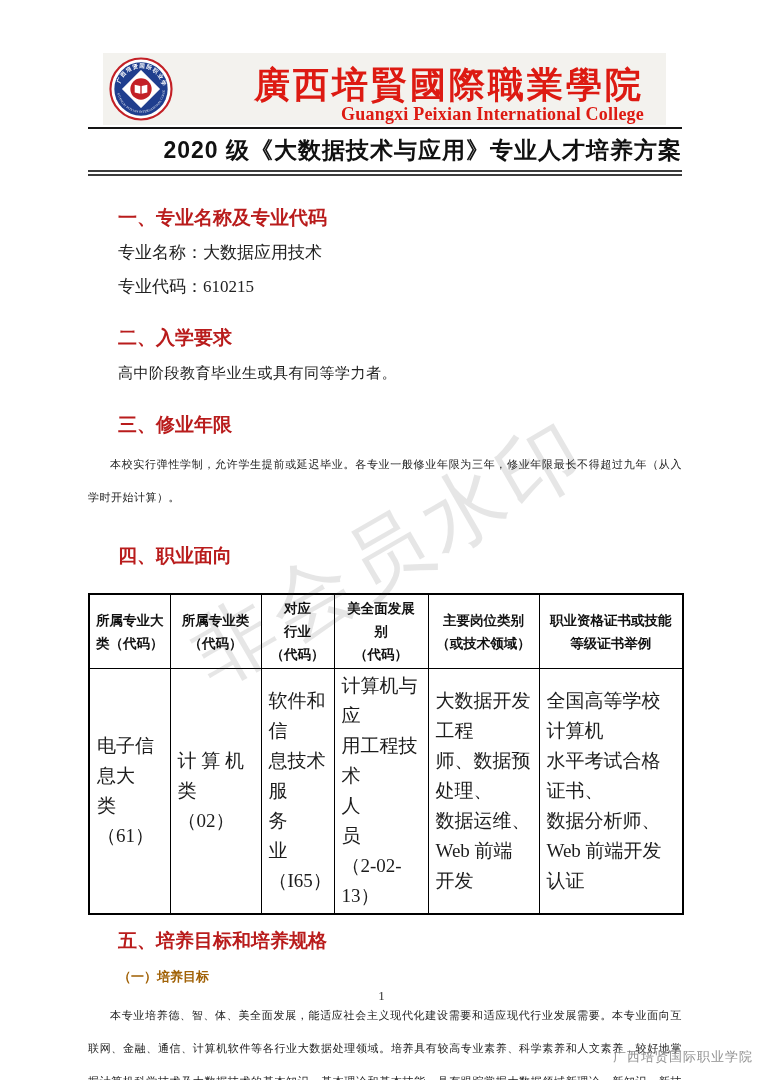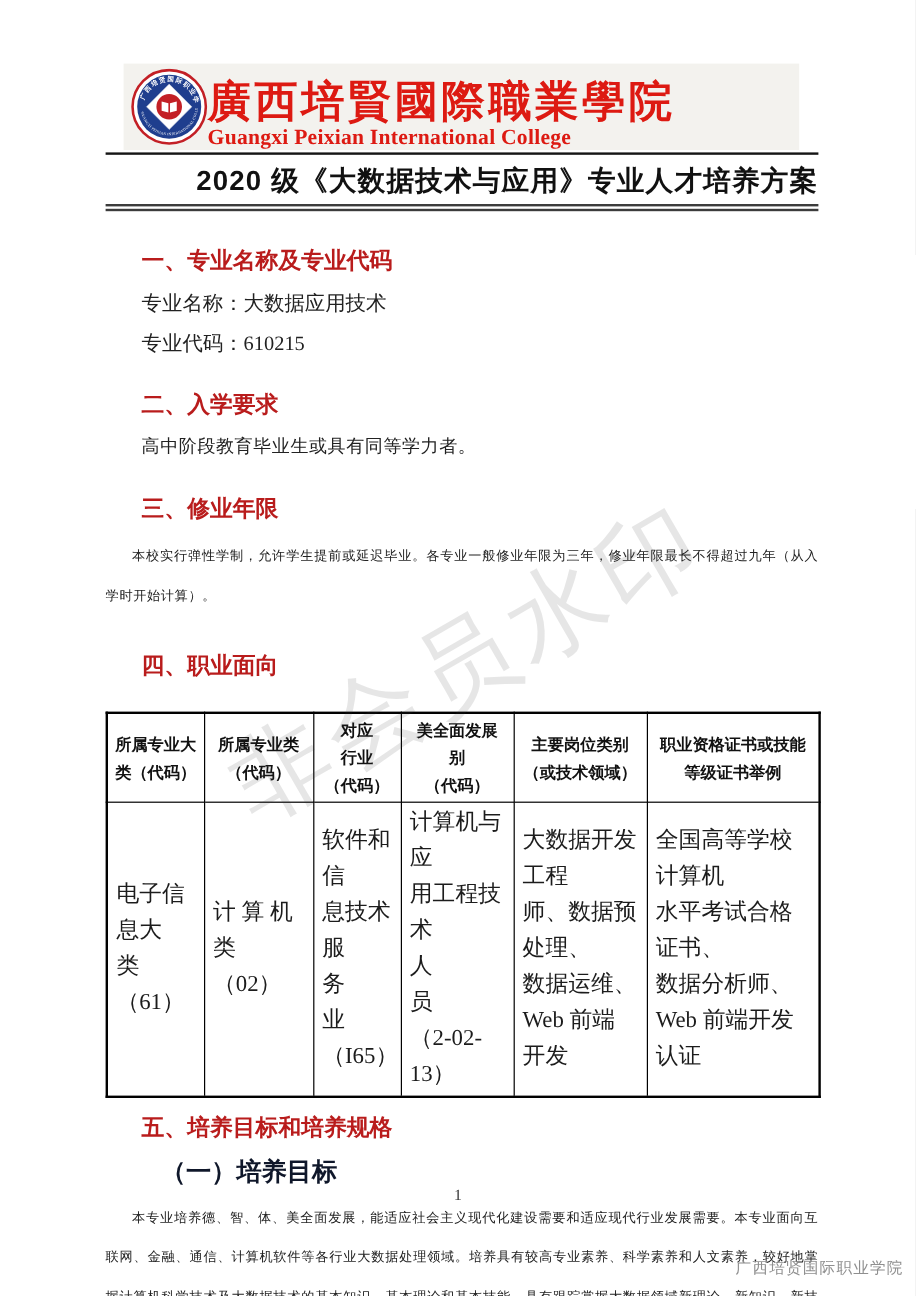--- a/index.html
+++ b/index.html
@@ -11,21 +11,21 @@
     color:#222222;
   }
   .content { position:absolute; left:88px; top:0; width:594px; }
 
   
   .header-band {
     margin:53px 0 0 15px; width:563px; height:72px;
     background:#f3f2ee; display:flex; align-items:center; padding-left:6px;
   }
   .logo { width:64px; height:64px; flex:0 0 64px; }
-  .brand { flex:1; text-align:left; padding-right:6px;margin-top:12px; }
+  .brand { flex:1; text-align:right; padding-right:22px;margin-top:12px; }
   .brand-cn {
     color:#dd1a12; font-weight:bold; font-size:36px; line-height:38px;
     letter-spacing:3px; font-family:"Liberation Serif","DejaVu Serif",serif;
     white-space:nowrap;
   }
   .brand-en {
     color:#dd1a12; font-weight:bold; font-size:18px; line-height:20px;
     letter-spacing:0.2px; font-family:"Liberation Serif","DejaVu Serif",serif;
     white-space:nowrap;
   }
@@ -40,22 +40,22 @@
     font-weight:bold; font-size:23px; color:#111; letter-spacing:1px; white-space:nowrap;
   }
 
   .h-section {
     font-family:"Liberation Sans","DejaVu Sans",sans-serif;
     font-weight:bold; font-size:19px; color:#b91c1c;
     margin:31px 0 0 30px; line-height:21px;
   }
   .h-sub {
     font-family:"Liberation Sans","DejaVu Sans",sans-serif;
-    font-weight:bold; font-size:21px; color:#0f172a;
-    margin:17px 0 0 46px; line-height:18px;
+    font-weight:bold; font-size:13px; color:#a16207;
+    margin:17px 0 0 30px; line-height:18px;
   }
   .kv-line { margin:15px 0 0 30px; font-size:17px; line-height:19px; }
   .para {
     margin-top:13px; font-size:11px; line-height:33px;
     text-align:justify; text-indent:2em; letter-spacing:0.5px;
   }
   .para-single { margin:16px 0 0 30px; font-size:15px; line-height:19px; letter-spacing:0.5px; }
 
   
   table.jobs {

